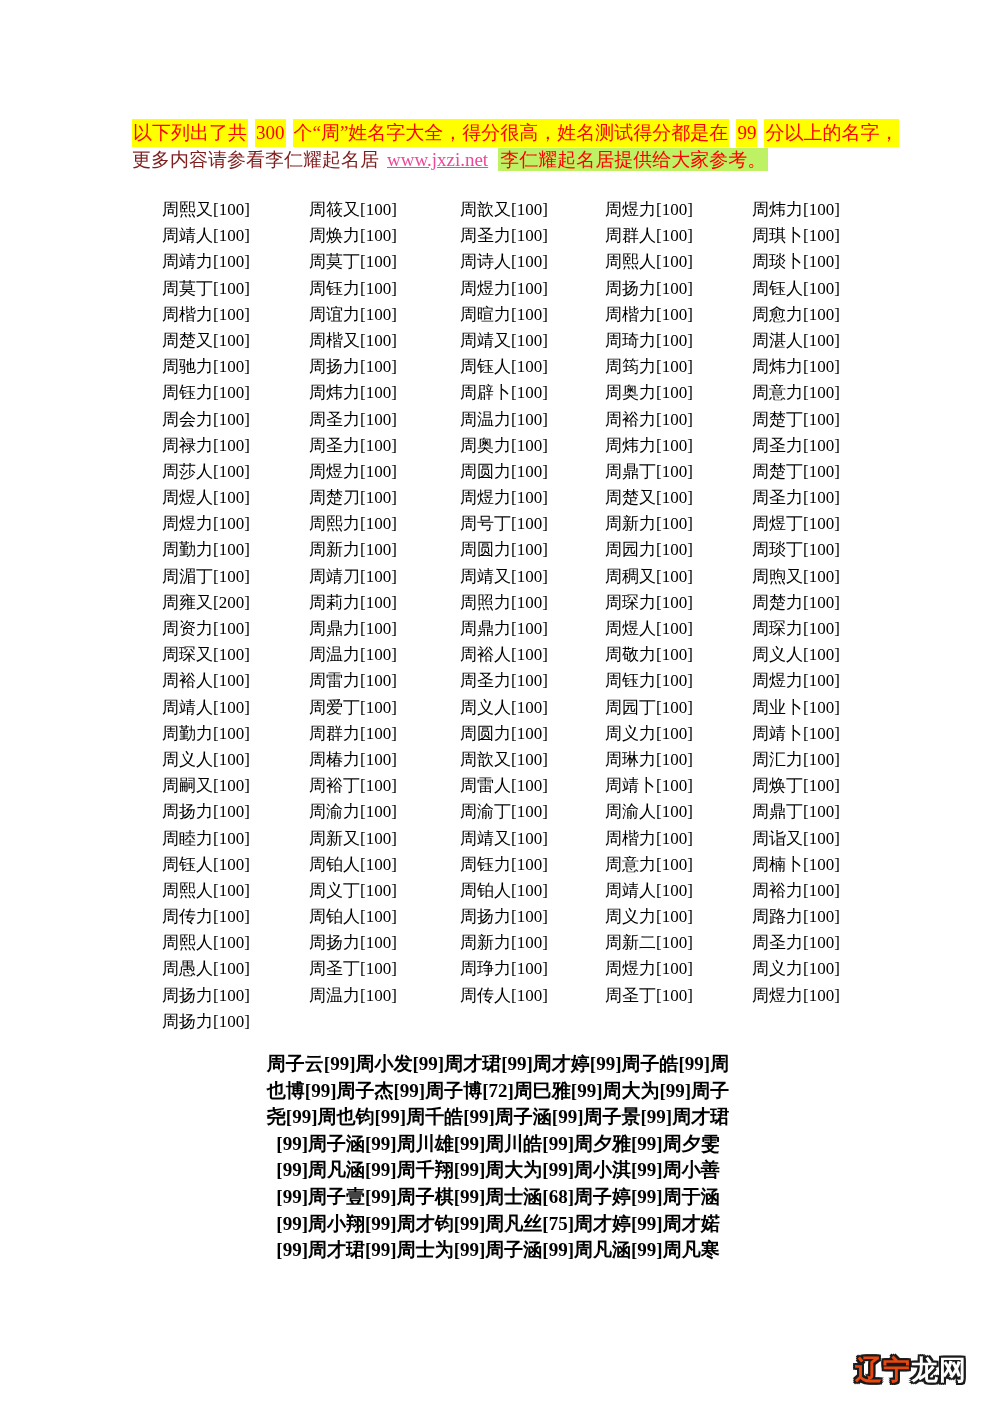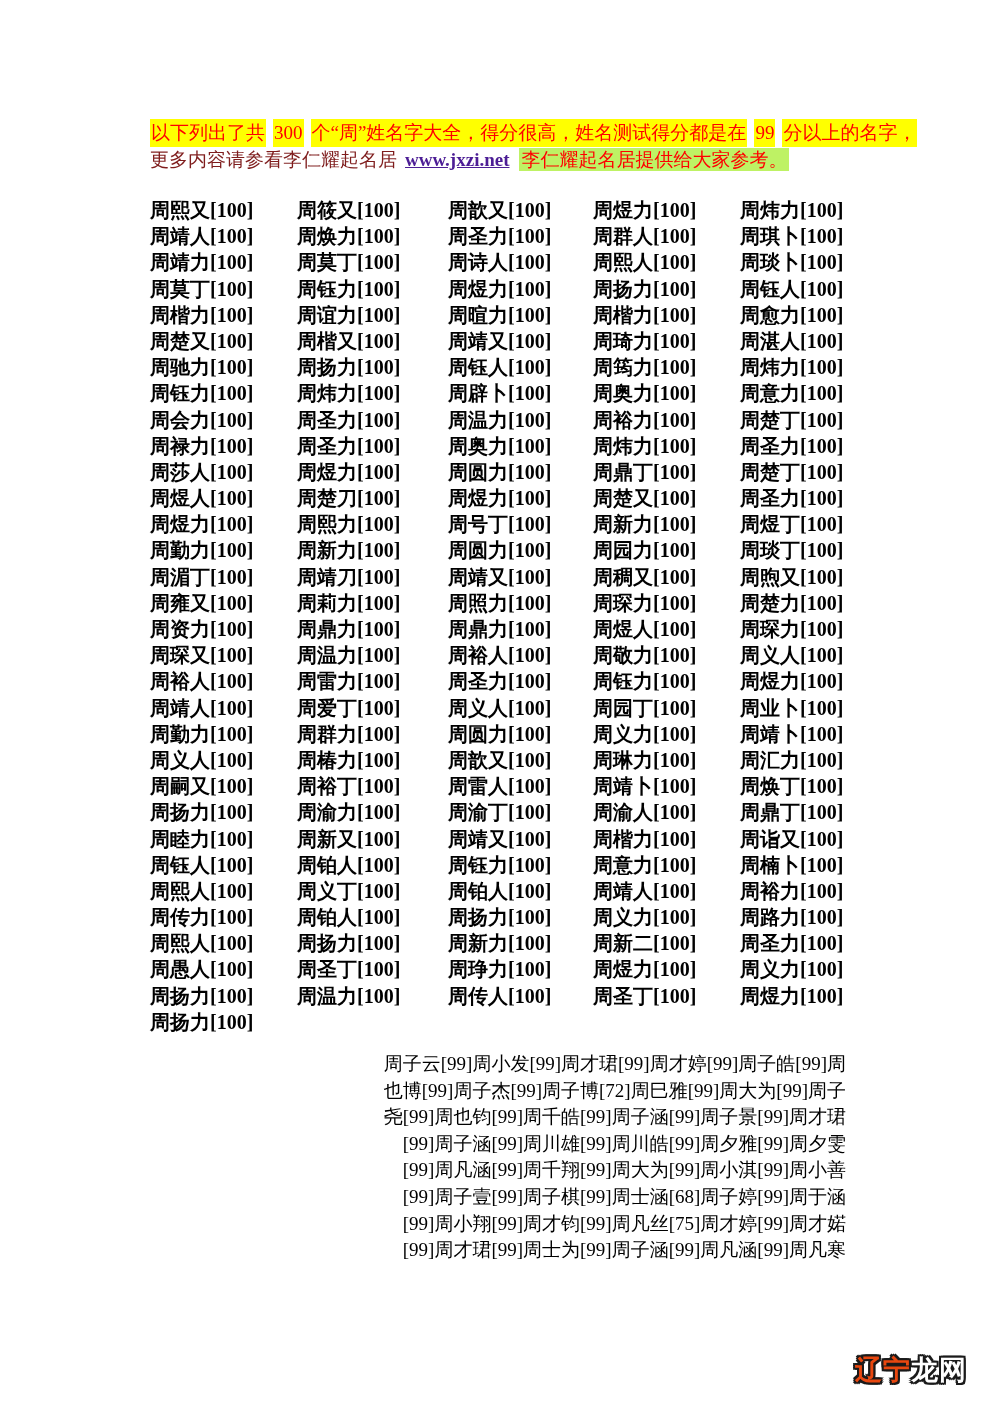--- a/index.html
+++ b/index.html
@@ -6,49 +6,48 @@
   .page{
     position:relative;
     width:993px;height:1404px;
     margin:0 auto;
     background:#ffffff;
     font-family:"Liberation Serif","DejaVu Serif",serif;
     color:#000;
     overflow:hidden;
   }
   .header{
-    position:absolute;left:150px;top:119px;width:700px;
+    position:absolute;left:132px;top:119px;width:700px;
     font-size:19px;line-height:26px;white-space:nowrap;
   }
   .hl{background:#FFFF00;color:#FF0000;}
   .seg{display:inline-block;margin-right:7px;padding:1px 1px;}
   .seg:last-child{margin-right:0;}
   .line2 span, .line2 a{vertical-align:baseline;}
   .line2 .plain{color:#7f1d1d;margin-right:8px;}
   .line2 a{
-    color:#4c1d95;text-decoration:underline;font-weight:bold;
+    color:#ec4899;text-decoration:underline;font-weight:normal;
     margin-right:10px;cursor:pointer;
   }
   .line2 .hl2{background:#bef264;color:#FF0000;padding:1px 2px;}
   .grid100{
-    position:absolute;left:150px;top:197px;width:700px;
+    position:absolute;left:162px;top:197px;width:700px;
     display:grid;
     grid-template-columns:147px 151px 145px 147px 1fr;
     grid-auto-rows:26.2px;
-    font-size:20px;
-    font-weight:bold;
+    font-size:17px;
   }
   .cell{white-space:nowrap;line-height:26.2px;}
   .para99{
     position:absolute;left:150px;top:1051px;width:696px;
     font-size:19px;
   }
   .j-line{
-    display:flex;justify-content:flex-end;
-    height:26.6px;line-height:26.6px;white-space:nowrap;
+    display:flex;justify-content:center;
+    height:26.6px;line-height:26.6px;white-space:nowrap;font-weight:bold;
   }
   .watermark{
     position:absolute;top:1352px;right:26px;
     font-family:"Liberation Sans","DejaVu Sans",sans-serif;
     font-weight:bold;font-size:27px;letter-spacing:1px;
     white-space:nowrap;
   }
   .wm-orange{
     color:#E8470F;
     text-shadow:-2px -2px 0 #1a1a1a,2px -2px 0 #1a1a1a,-2px 2px 0 #1a1a1a,
@@ -141,21 +140,21 @@
       <span class="cell">周勤力[100]</span>
       <span class="cell">周新力[100]</span>
       <span class="cell">周圆力[100]</span>
       <span class="cell">周园力[100]</span>
       <span class="cell">周琰丁[100]</span>
       <span class="cell">周湄丁[100]</span>
       <span class="cell">周靖刀[100]</span>
       <span class="cell">周靖又[100]</span>
       <span class="cell">周稠又[100]</span>
       <span class="cell">周煦又[100]</span>
-      <span class="cell">周雍又[100]</span>
+      <span class="cell">周雍又[200]</span>
       <span class="cell">周莉力[100]</span>
       <span class="cell">周照力[100]</span>
       <span class="cell">周琛力[100]</span>
       <span class="cell">周楚力[100]</span>
       <span class="cell">周资力[100]</span>
       <span class="cell">周鼎力[100]</span>
       <span class="cell">周鼎力[100]</span>
       <span class="cell">周煜人[100]</span>
       <span class="cell">周琛力[100]</span>
       <span class="cell">周琛又[100]</span>

